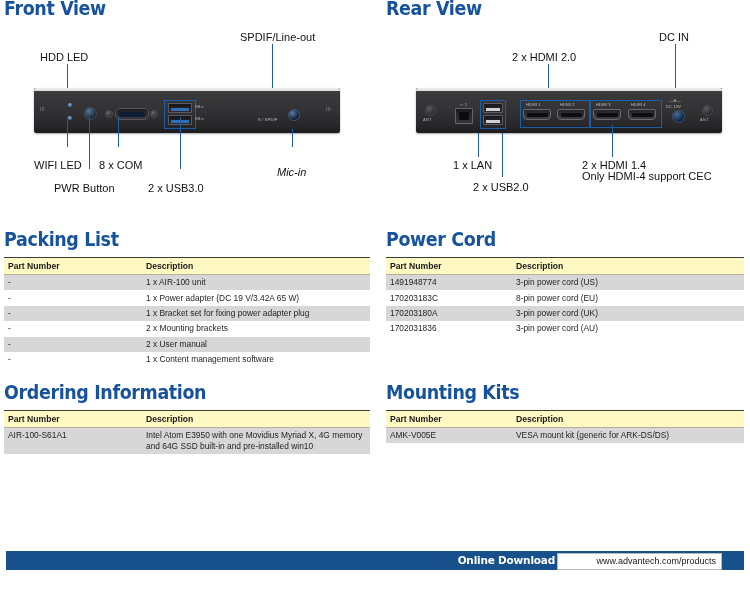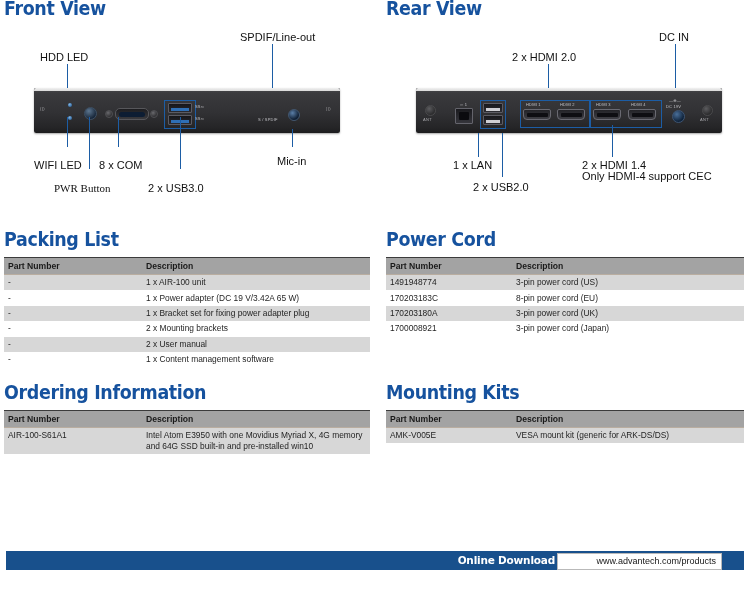--- a/index.html
+++ b/index.html
@@ -145,21 +145,21 @@
 
   
   .tbl{
     position:absolute;
     border-collapse:collapse;
     font-size:8.4px;
     font-family:"Liberation Sans", sans-serif;
     table-layout:fixed;
   }
   .tbl th{
-    background:#a3a3a3;
+    background:#fef9c3;
     border-top:1.5px solid #3b3b3b;
     border-bottom:1px solid #b9ada0;
     text-align:left;
     font-weight:bold;
     font-size:8.6px;
     color:#1a1a1a;
     padding:2.5px 4px;
     height:11px;
   }
   .tbl td{
@@ -239,30 +239,30 @@
       <div class="port-label" style="left:224px;top:29px;">S / SPDIF</div>
       <div class="audio-jack" style="left:254px;top:21px;"></div>
 
       <div class="ant-text" style="left:292px;top:18px;">)))</div>
     </div>
 
     <div class="callout-line" style="left:67px;top:117px;height:30px;"></div>
     <div class="callout-label" style="left:34px;top:160px;">WIFI LED</div>
 
     <div class="callout-line" style="left:89px;top:117px;height:52px;"></div>
-    <div class="callout-label" style="left:54px;top:183px;font-family:Liberation Serif, serif;">PWR Button</div>
+    <div class="callout-label" style="left:54px;top:183px;">PWR Button</div>
 
     <div class="callout-line" style="left:118px;top:117px;height:30px;"></div>
     <div class="callout-label" style="left:99px;top:160px;">8 x COM</div>
 
     <div class="callout-line" style="left:180px;top:117px;height:52px;"></div>
     <div class="callout-label" style="left:148px;top:183px;">2 x USB3.0</div>
 
     <div class="callout-line" style="left:292px;top:129px;height:18px;"></div>
-    <div class="callout-label" style="left:277px;top:156px;">Mic-in</div>
+    <div class="callout-label" style="left:277px;top:167px;font-style:italic;">Mic-in</div>
   </div>
 
   <div class="sec-title" style="left:386px;top:-3px;">Rear View</div>
 
   <div class="diagram">
 
     <div class="callout-label" style="left:512px;top:52px;">2 x HDMI 2.0</div>
     <div class="callout-line" style="left:548px;top:64px;height:38px;"></div>
 
     <div class="callout-label" style="left:659px;top:32px;">DC IN</div>
@@ -379,22 +379,22 @@
         </tr>
         <tr>
           <td>170203183C</td>
           <td>8-pin power cord (EU)</td>
         </tr>
         <tr>
           <td>170203180A</td>
           <td>3-pin power cord (UK)</td>
         </tr>
         <tr>
-          <td>1700008921</td>
-          <td>3-pin power cord (Japan)</td>
+          <td>1702031836</td>
+          <td>3-pin power cord (AU)</td>
         </tr>
       </tbody>
   </table>
 
   <div class="sec-title" style="left:4px;top:381px;">Ordering Information</div>
   <table class="tbl single" style="left:4px;top:410px;width:366px;">
     <thead>
       <tr>
         <th style="width:130px;">Part Number</th>
         <th>Description</th>

